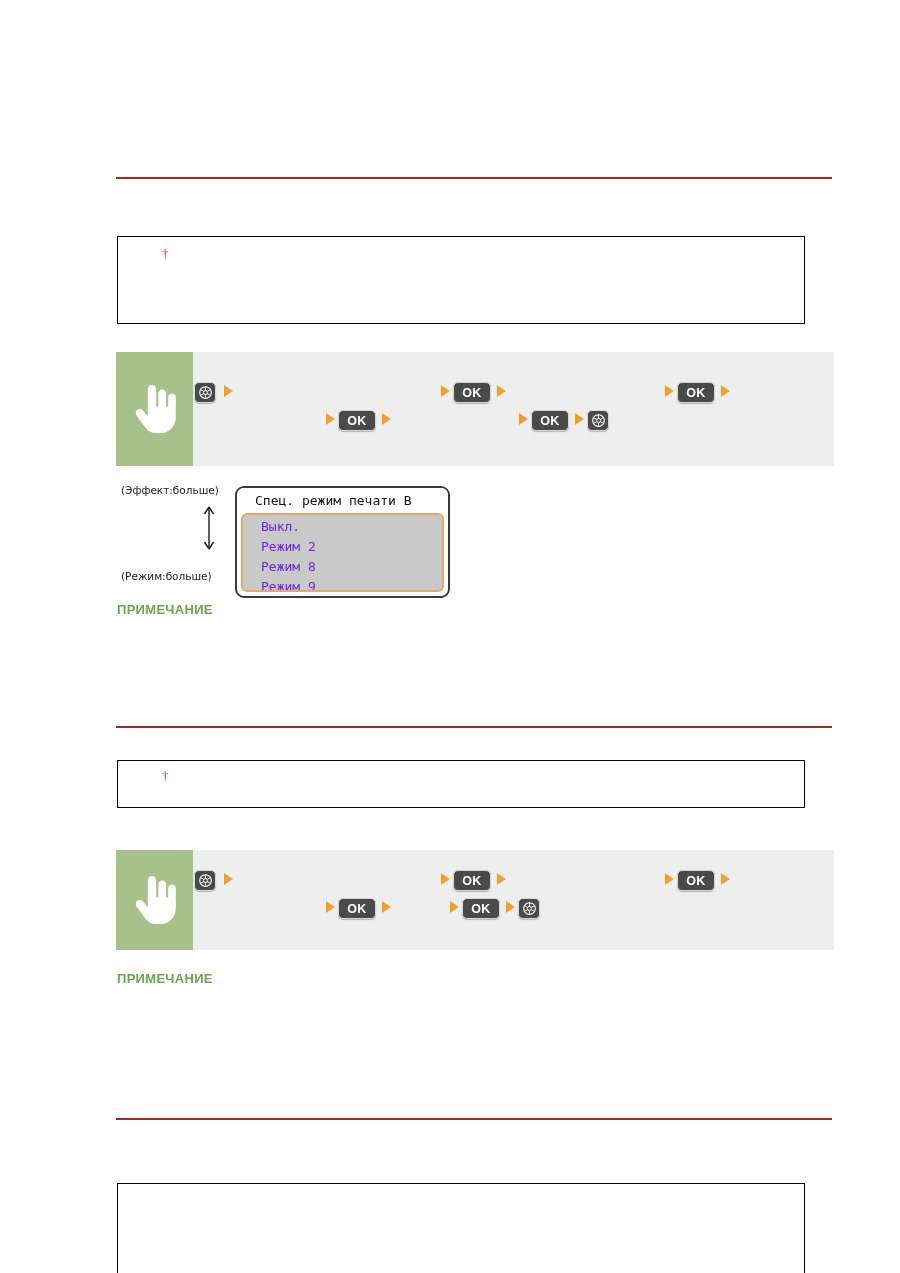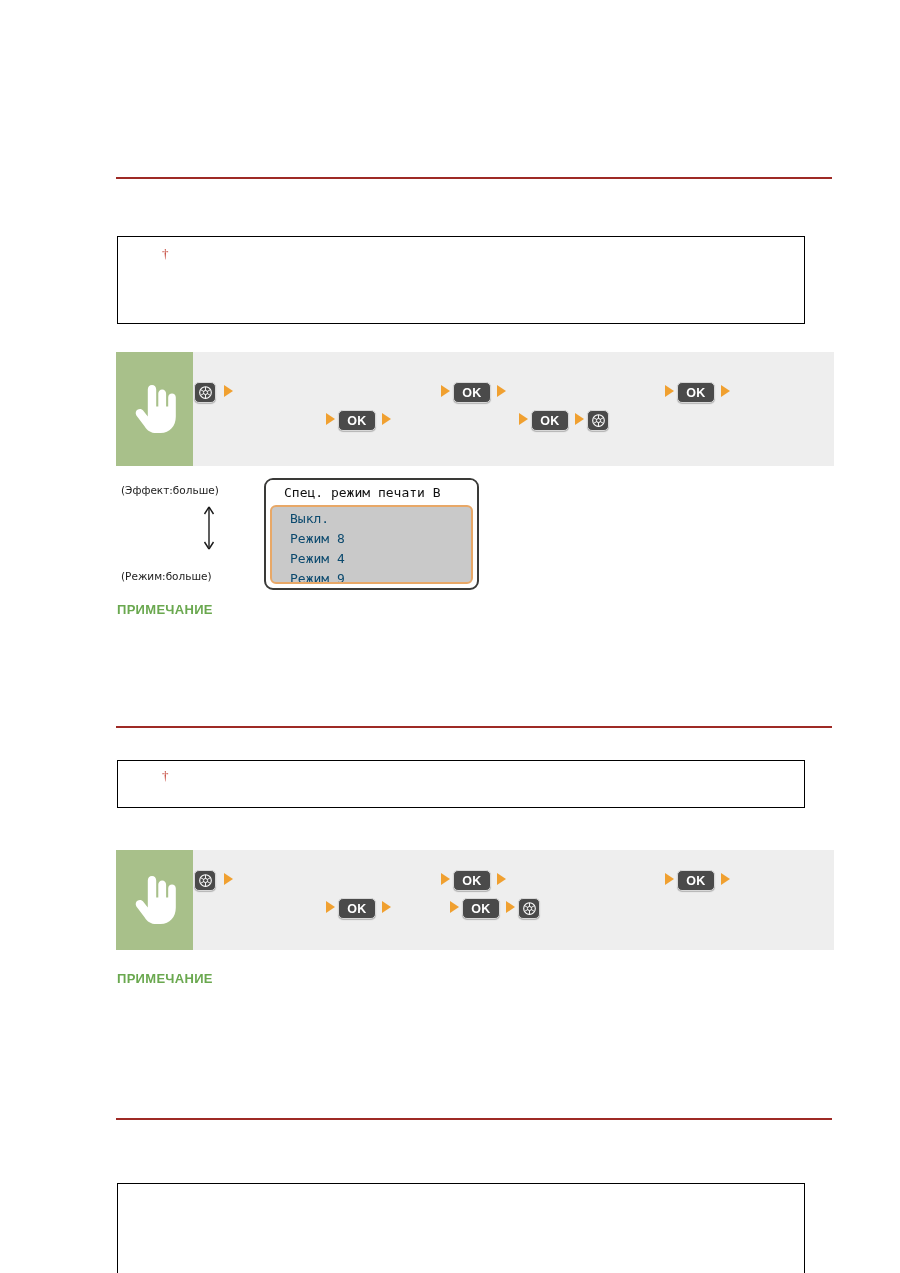--- a/index.html
+++ b/index.html
@@ -120,29 +120,28 @@
   .effect-arrow {
     position: absolute;
     left: 86px;
     top: 28px;
     width: 12px;
     height: 44px;
   }
   .lcd {
     position: absolute;
     left: 118px;
-    top: 0px;
+    top: 8px;
     width: 215px;
     height: 112px;
     box-sizing: border-box;
     background: #ffffff;
     border: 2.5px solid #3a3a38;
     border-radius: 9px;
     overflow: hidden;
-    margin-left: 29px;
   }
   .lcd-title {
     position: absolute;
     left: 0; top: 0;
     width: 100%;
     height: 25px;
     line-height: 25px;
     background: #ffffff;
     color: #111111;
     font-family: "DejaVu Sans Mono", monospace;
@@ -161,21 +160,21 @@
     background: #c9c9c9;
     border: 2px solid #e8a867;
     border-radius: 6px;
     padding-top: 2px;
     overflow: hidden;
   }
   .lcd-item {
     height: 20px;
     line-height: 20px;
     padding-left: 18px;
-    color: #0c4a6e;
+    color: #6d28d9;
     font-family: "DejaVu Sans Mono", monospace;
     font-size: 13px;
     white-space: nowrap;
   }
 
   
   .note-heading {
     position: absolute;
     left: 117px;
     color: #6aa84f;
@@ -242,22 +241,22 @@
     <path d="M6 1 L1.5 8 M6 1 L10.5 8" stroke="#1a1a1a" stroke-width="1.4" fill="none"></path>
     <path d="M6 43 L1.5 36 M6 43 L10.5 36" stroke="#1a1a1a" stroke-width="1.4" fill="none"></path>
   </svg>
 
   <span class="effect-label" style="left:4px; top:92px;">(Режим:больше)</span>
 
   <div class="lcd">
     <div class="lcd-title">Спец. режим печати B</div>
     <div class="lcd-list">
       <div class="lcd-item">Выкл.</div>
+      <div class="lcd-item">Режим 2</div>
       <div class="lcd-item">Режим 8</div>
-      <div class="lcd-item">Режим 4</div>
       <div class="lcd-item">Режим 9</div>
     </div>
   </div>
 </div>
 
 <div class="note-heading" style="top:602px;">ПРИМЕЧАНИЕ</div>
 
 <div class="section-rule" style="top:726px;"></div>
 
 <div class="note-box" style="top:760px; width:688px; height:48px;">

